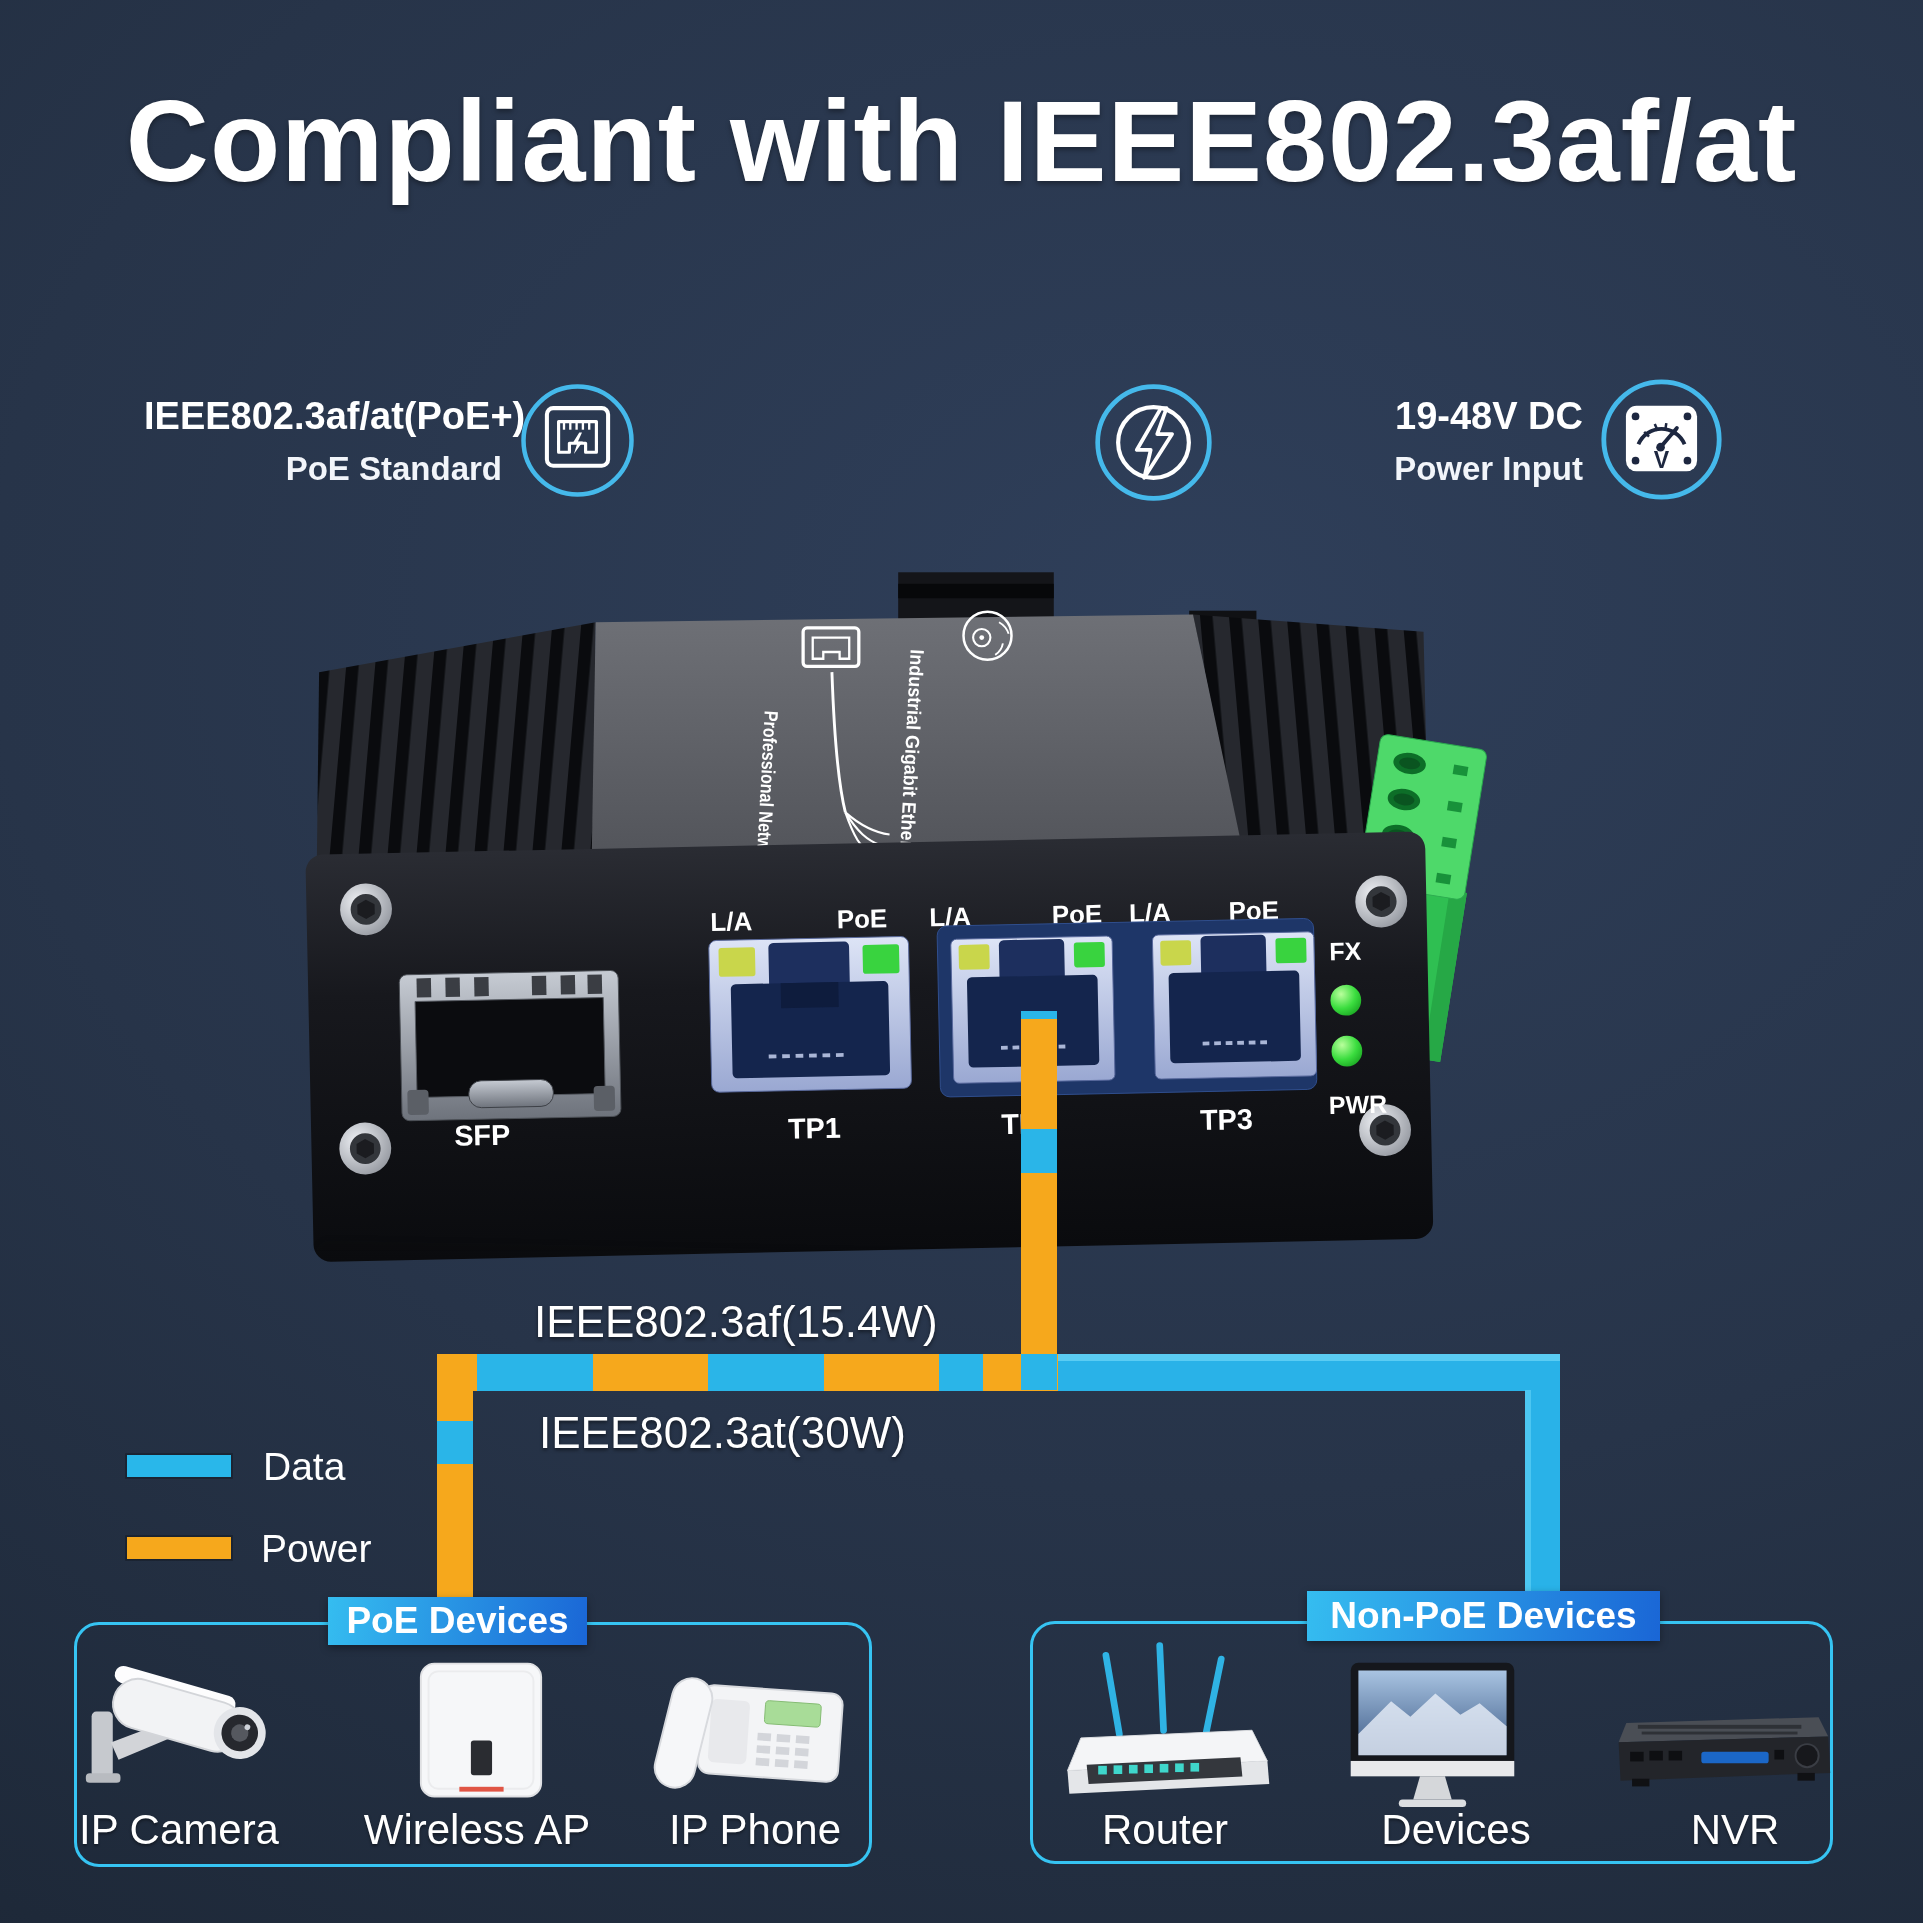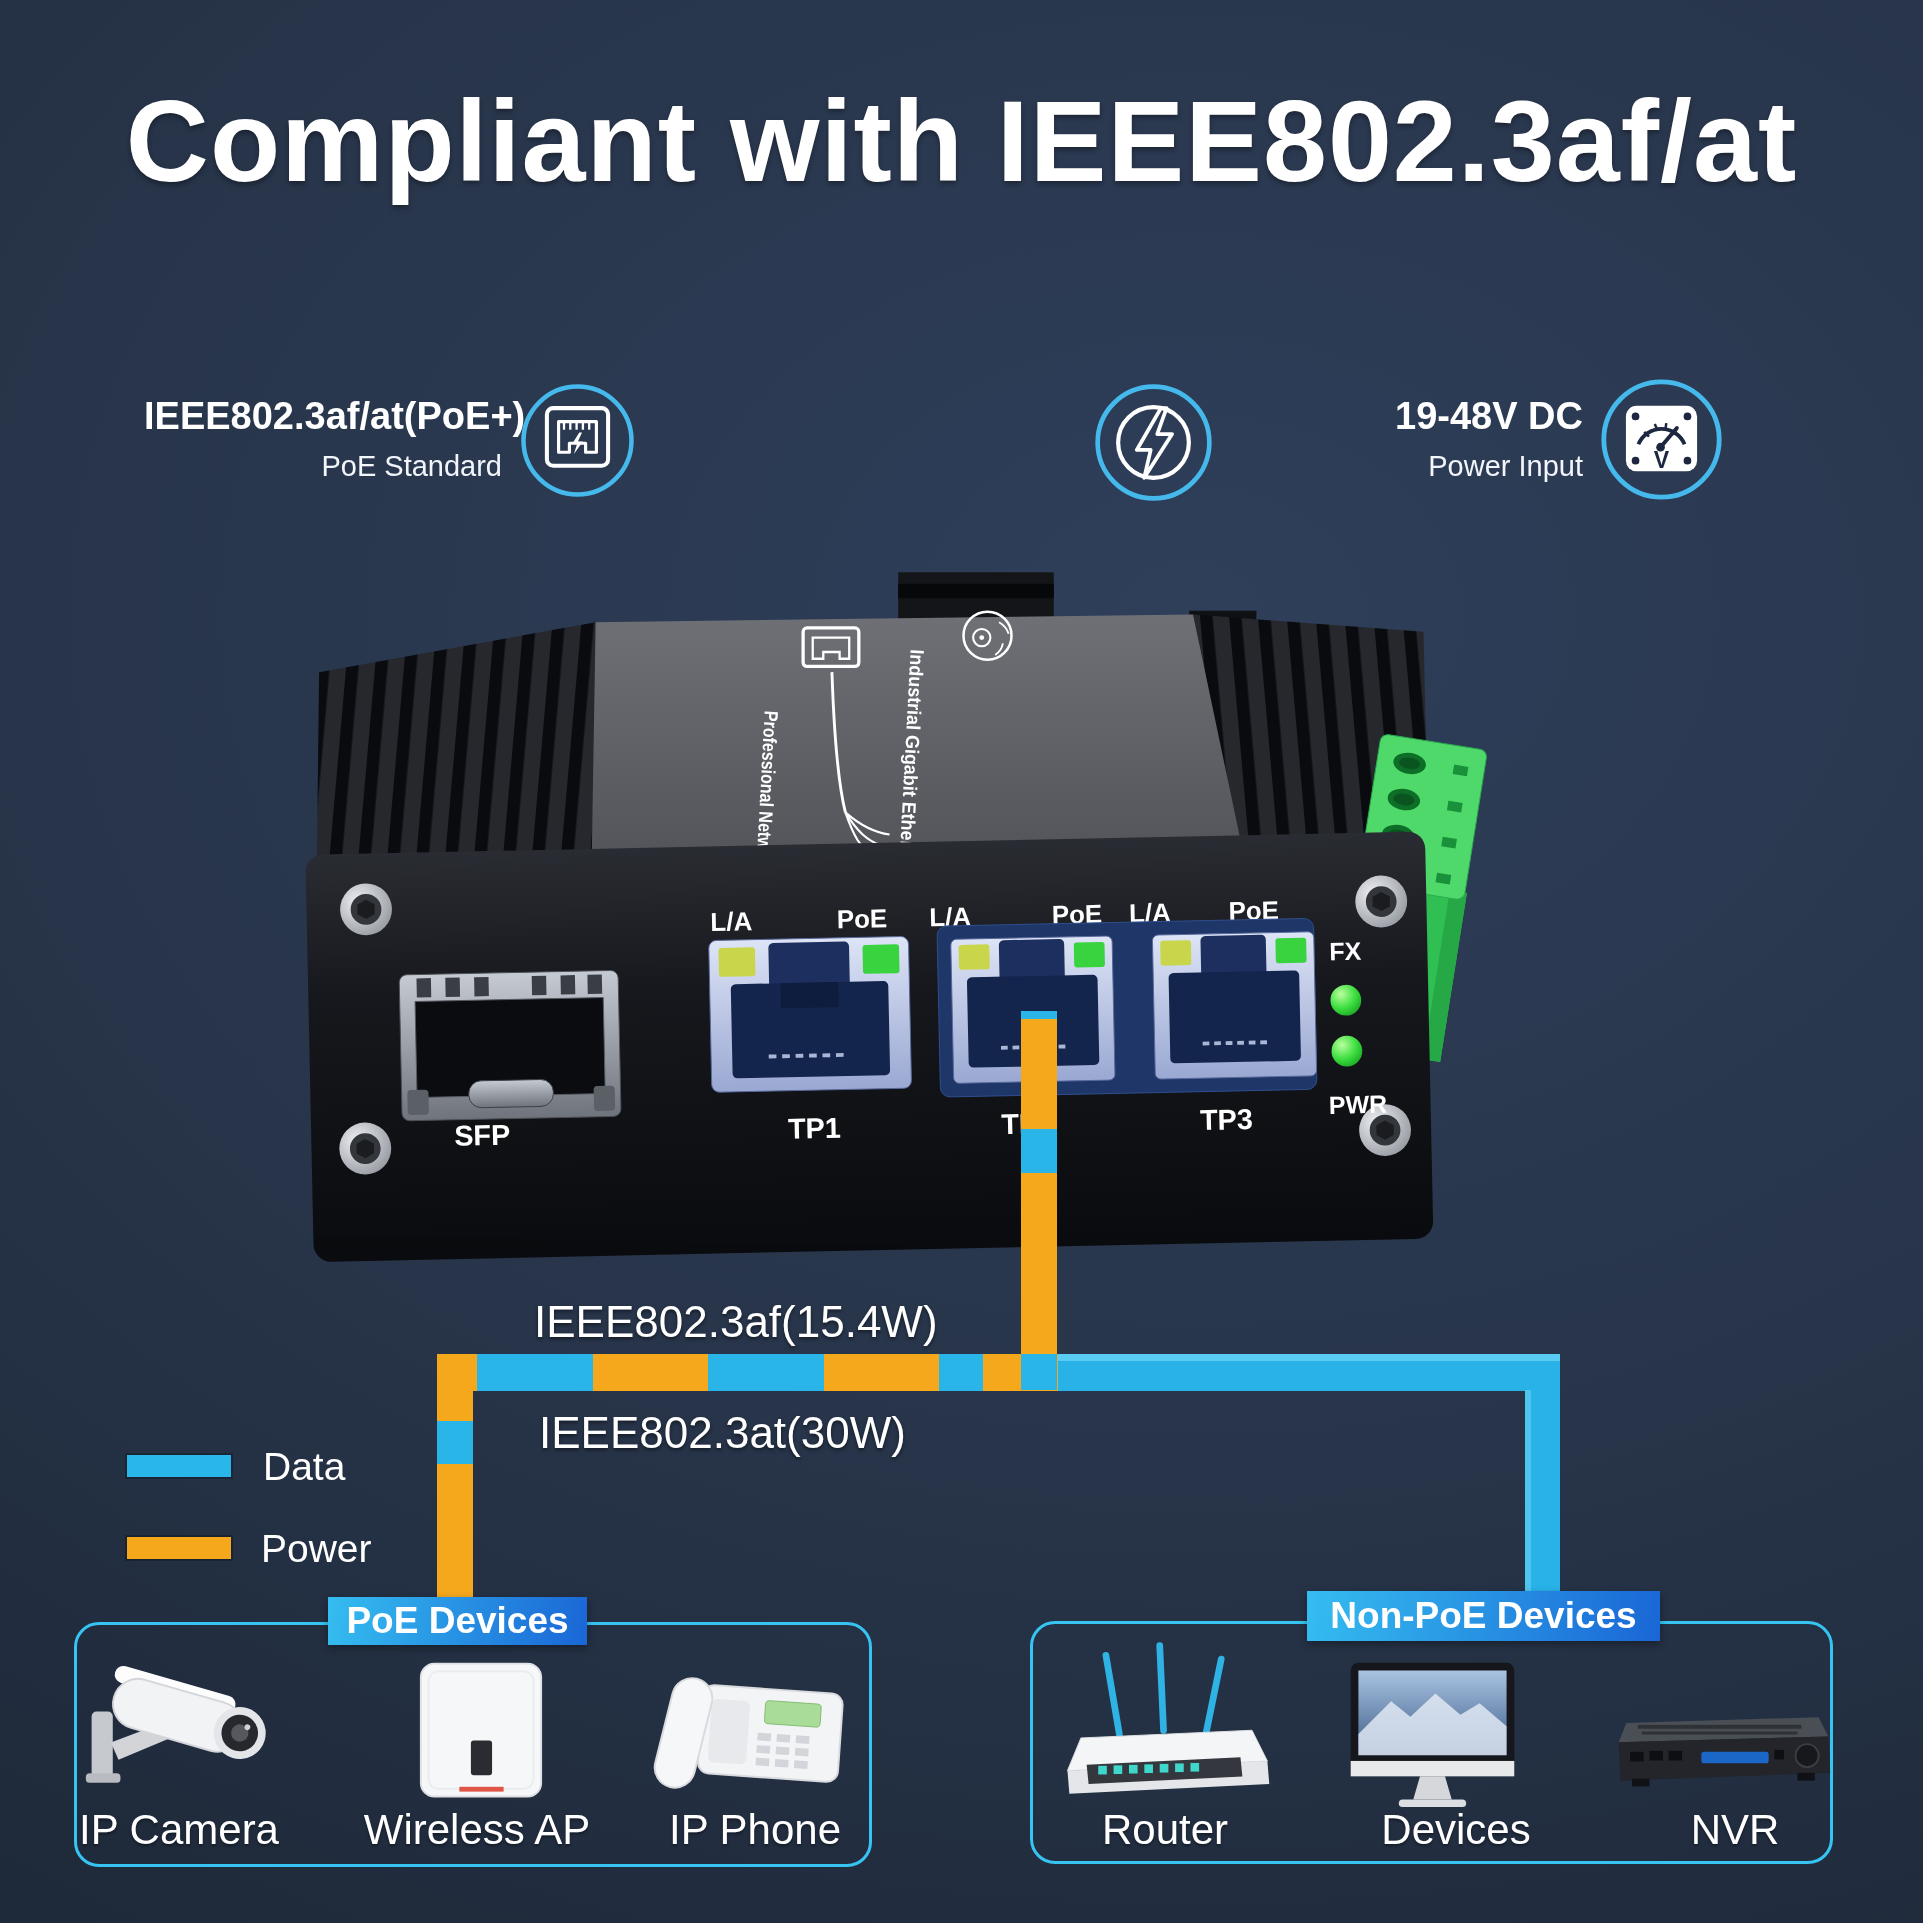--- a/index.html
+++ b/index.html
@@ -10,21 +10,21 @@
       radial-gradient(130% 95% at 62% 32%, #2f3f5a 0%, #273449 48%, #1e2939 85%, #1a2433 100%);
   }
   .abs{position:absolute;}
   
   .title{left:0;right:0;top:75px;text-align:center;font-size:115px;font-weight:bold;
          letter-spacing:1px;text-shadow:0 2.9px 5.8px rgba(0,0,0,.35);z-index:2;}
   .subtitle{left:0;right:0;top:242px;text-align:center;font-size:40px;letter-spacing:0.5px;z-index:2;}
   
   .ftext{z-index:2;text-align:right;}
   .ftitle{font-size:38px;font-weight:bold;line-height:44px;}
-  .fsub{font-size:29px;margin-top:11.5px;color:#f2f5fa;}
+  .fsub{font-size:33px;margin-top:11.5px;color:#f2f5fa;font-weight:bold;}
   .f2 .ftitle{font-size:44px;}
   .ficon{z-index:2;}
   .ficon svg{display:block;width:100%;height:100%;}
   
   #switch-svg{left:269px;top:555px;width:1268px;height:970px;z-index:2;}
   
   .cable{z-index:5;}
   #cable-main{left:1021px;top:1011px;width:36px;height:379px;z-index:6;
     background:repeating-linear-gradient(180deg,#f6a81c 0 110px,#2ab5e8 110px 154px);
     background-position:0 -146px;}

